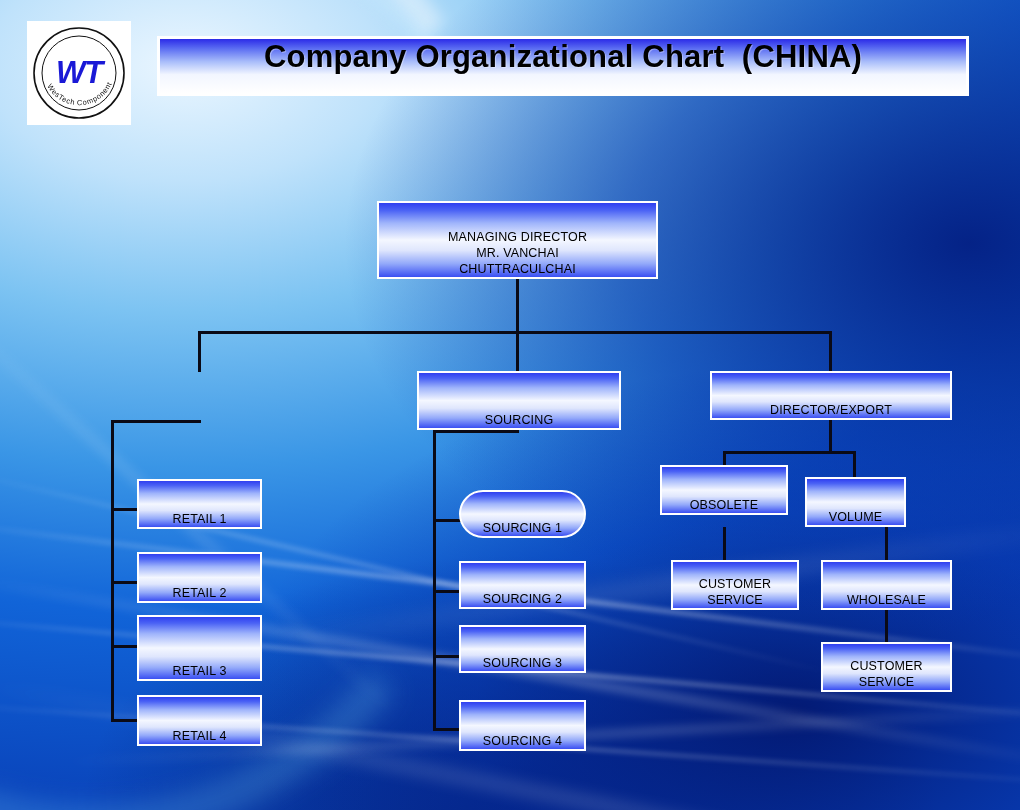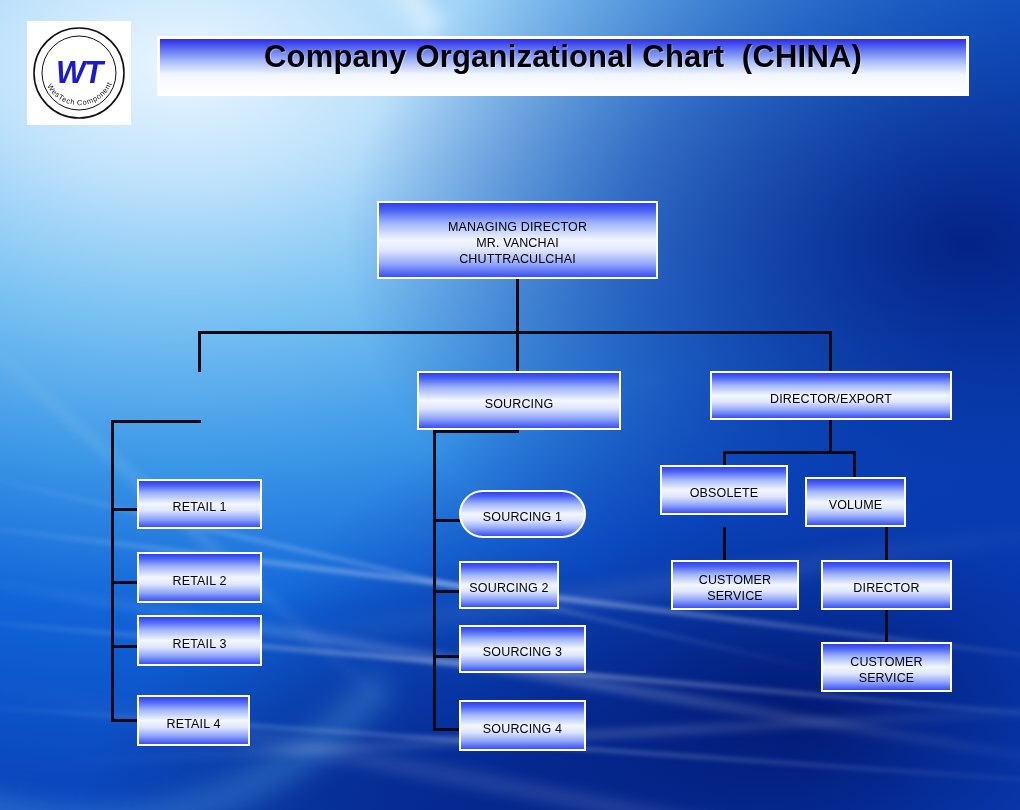--- a/index.html
+++ b/index.html
@@ -103,21 +103,21 @@
     color:#000000;
     font-size:12.5px;
     line-height:16px;
     text-align:center;
     display:flex;
     justify-content:center;
     letter-spacing:.15px;
     z-index:5;
   }
   .node .lbl { display:block; white-space:pre-line; }
-  .node.top-text   { align-items:center; padding-top:6px; }
+  .node.top-text   { align-items:flex-end; padding-top:6px; }
 
   
   .line {
     position:absolute;
     background:#0a0a16;
     z-index:3;
   }
   .v { width:3px; }
   .h { height:3px; }
 </style>
@@ -202,31 +202,31 @@
   <div class="node top-text" style="left:710px; top:371px; width:242px; height:49px;">
     <span class="lbl">DIRECTOR/EXPORT</span>
   </div>
 
   <div class="node top-text" style="left:137px; top:479px; width:125px; height:50px;">
     <span class="lbl">RETAIL 1</span>
   </div>
   <div class="node top-text" style="left:137px; top:552px; width:125px; height:51px;">
     <span class="lbl">RETAIL 2</span>
   </div>
-  <div class="node top-text" style="left:137px; top:615px; width:125px; height:51px;">
+  <div class="node top-text" style="left:137px; top:615px; width:125px; height:66px;">
     <span class="lbl">RETAIL 3</span>
   </div>
-  <div class="node top-text" style="left:137px; top:695px; width:113px; height:51px;">
+  <div class="node top-text" style="left:137px; top:695px; width:125px; height:51px;">
     <span class="lbl">RETAIL 4</span>
   </div>
 
   <div class="node top-text" style="left:459px; top:490px; width:127px; height:48px;border-radius:24px;">
     <span class="lbl">SOURCING 1</span>
   </div>
-  <div class="node top-text" style="left:459px; top:561px; width:100px; height:48px;">
+  <div class="node top-text" style="left:459px; top:561px; width:127px; height:48px;">
     <span class="lbl">SOURCING 2</span>
   </div>
   <div class="node top-text" style="left:459px; top:625px; width:127px; height:48px;">
     <span class="lbl">SOURCING 3</span>
   </div>
   <div class="node top-text" style="left:459px; top:700px; width:127px; height:51px;">
     <span class="lbl">SOURCING 4</span>
   </div>
 
   <div class="node top-text" style="left:660px; top:465px; width:128px; height:50px;">
@@ -234,21 +234,21 @@
   </div>
   <div class="node top-text" style="left:805px; top:477px; width:101px; height:50px;">
     <span class="lbl">VOLUME</span>
   </div>
 
   <div class="node top-text" style="left:671px; top:560px; width:128px; height:50px;">
     <span class="lbl">CUSTOMER
 SERVICE</span>
   </div>
   <div class="node top-text" style="left:821px; top:560px; width:131px; height:50px;">
-    <span class="lbl">DIRECTOR</span>
+    <span class="lbl">WHOLESALE</span>
   </div>
 
   <div class="node top-text" style="left:821px; top:642px; width:131px; height:50px;">
     <span class="lbl">CUSTOMER
 SERVICE</span>
   </div>
 
 </div>
 
 </body></html>

